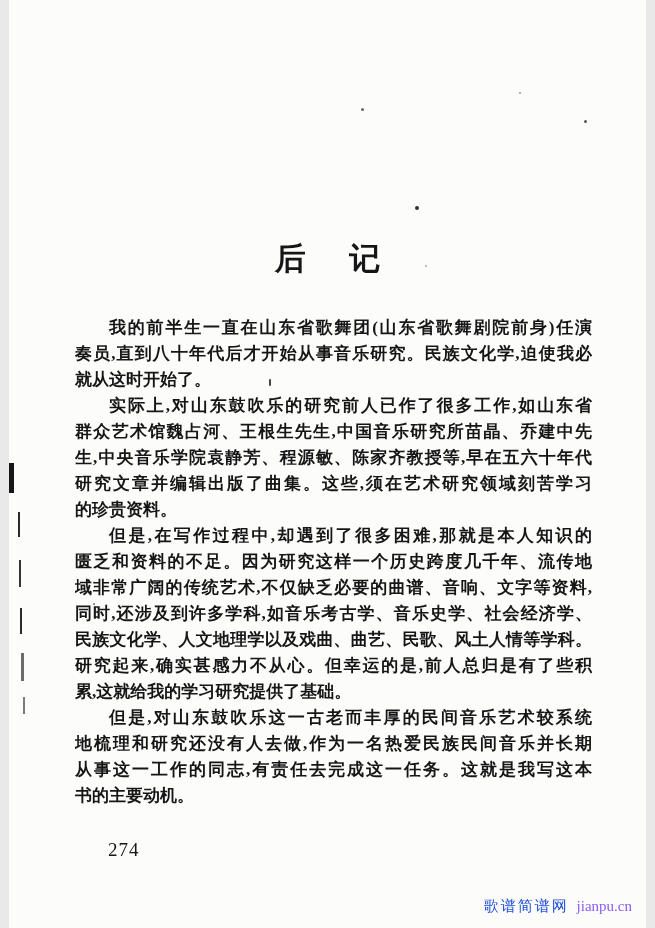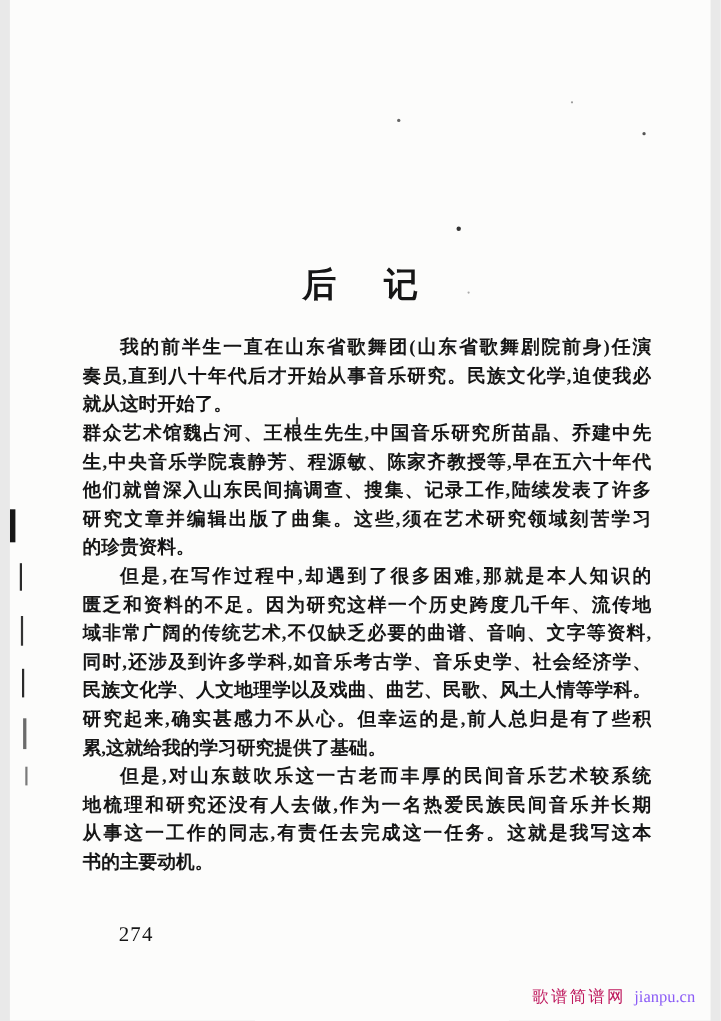--- a/index.html
+++ b/index.html
@@ -23,21 +23,21 @@
     text-align: center;
     font-size: 31px;
     font-weight: bold;
     letter-spacing: 1.4em;
     padding-left: 1.4em;
     white-space: nowrap;
   }
   .body-text {
     position: absolute;
     left: 66px;
-    top: 303px;
+    top: 315px;
     width: 517px;
     font-size: 17px;
     line-height: 26px;
     font-weight: bold;
   }
   .para { margin: 0; padding: 0; }
   .line {
     display: block;
     text-align: justify;
     text-align-last: justify;
@@ -56,21 +56,21 @@
     text-align: right;
   }
   .watermark {
     position: absolute;
     right: 14px;
     top: 897px;
     font-size: 15px;
     font-weight: normal;
     white-space: nowrap;
   }
-  .wm-cn { color: #be185d; letter-spacing: 2px; text-align: center; }
+  .wm-cn { color: #1d4ed8; letter-spacing: 2px; text-align: center; }
   .wm-en { color: #8b5cf6; margin-left: 4px; }
   
   .bind-mark { position: absolute; }
   .bm1 { left: 0;    top: 463px; width: 5px; height: 30px; background: #161616; }
   .bm2 { left: 9px;  top: 512px; width: 2px; height: 25px; background: #2a2a2a; }
   .bm3 { left: 10px; top: 560px; width: 2px; height: 27px; background: #333333; }
   .bm4 { left: 11px; top: 608px; width: 2px; height: 26px; background: #2a2a2a; }
   .bm5 { left: 12px; top: 653px; width: 3px; height: 28px; background: #6b6b6b; }
   .bm6 { left: 14px; top: 697px; width: 2px; height: 17px; background: #7a7a7a; }
   
@@ -104,23 +104,23 @@
 
   <h1 class="title">后记</h1>
 
   <main class="body-text">
     <p class="para">
       <span class="line indent">我的前半生一直在山东省歌舞团(山东省歌舞剧院前身)任演</span>
       <span class="line">奏员,直到八十年代后才开始从事音乐研究。民族文化学,迫使我必</span>
       <span class="line short">就从这时开始了。</span>
     </p>
     <p class="para">
+      <span class="line indent">实际上,对山东鼓吹乐的研究前人已作了很多工作,如山东省</span>
       <span class="line">群众艺术馆魏占河、王根生先生,中国音乐研究所苗晶、乔建中先</span>
       <span class="line">生,中央音乐学院袁静芳、程源敏、陈家齐教授等,早在五六十年代</span>
-      <span class="line">他们就曾深入山东民间搞调查、搜集、记录工作,陆续发表了许多</span>
       <span class="line">研究文章并编辑出版了曲集。这些,须在艺术研究领域刻苦学习</span>
       <span class="line short">的珍贵资料。</span>
     </p>
     <p class="para">
       <span class="line indent">但是,在写作过程中,却遇到了很多困难,那就是本人知识的</span>
       <span class="line">匮乏和资料的不足。因为研究这样一个历史跨度几千年、流传地</span>
       <span class="line">域非常广阔的传统艺术,不仅缺乏必要的曲谱、音响、文字等资料,</span>
       <span class="line">同时,还涉及到许多学科,如音乐考古学、音乐史学、社会经济学、</span>
       <span class="line">民族文化学、人文地理学以及戏曲、曲艺、民歌、风土人情等学科。</span>
       <span class="line">研究起来,确实甚感力不从心。但幸运的是,前人总归是有了些积</span>

